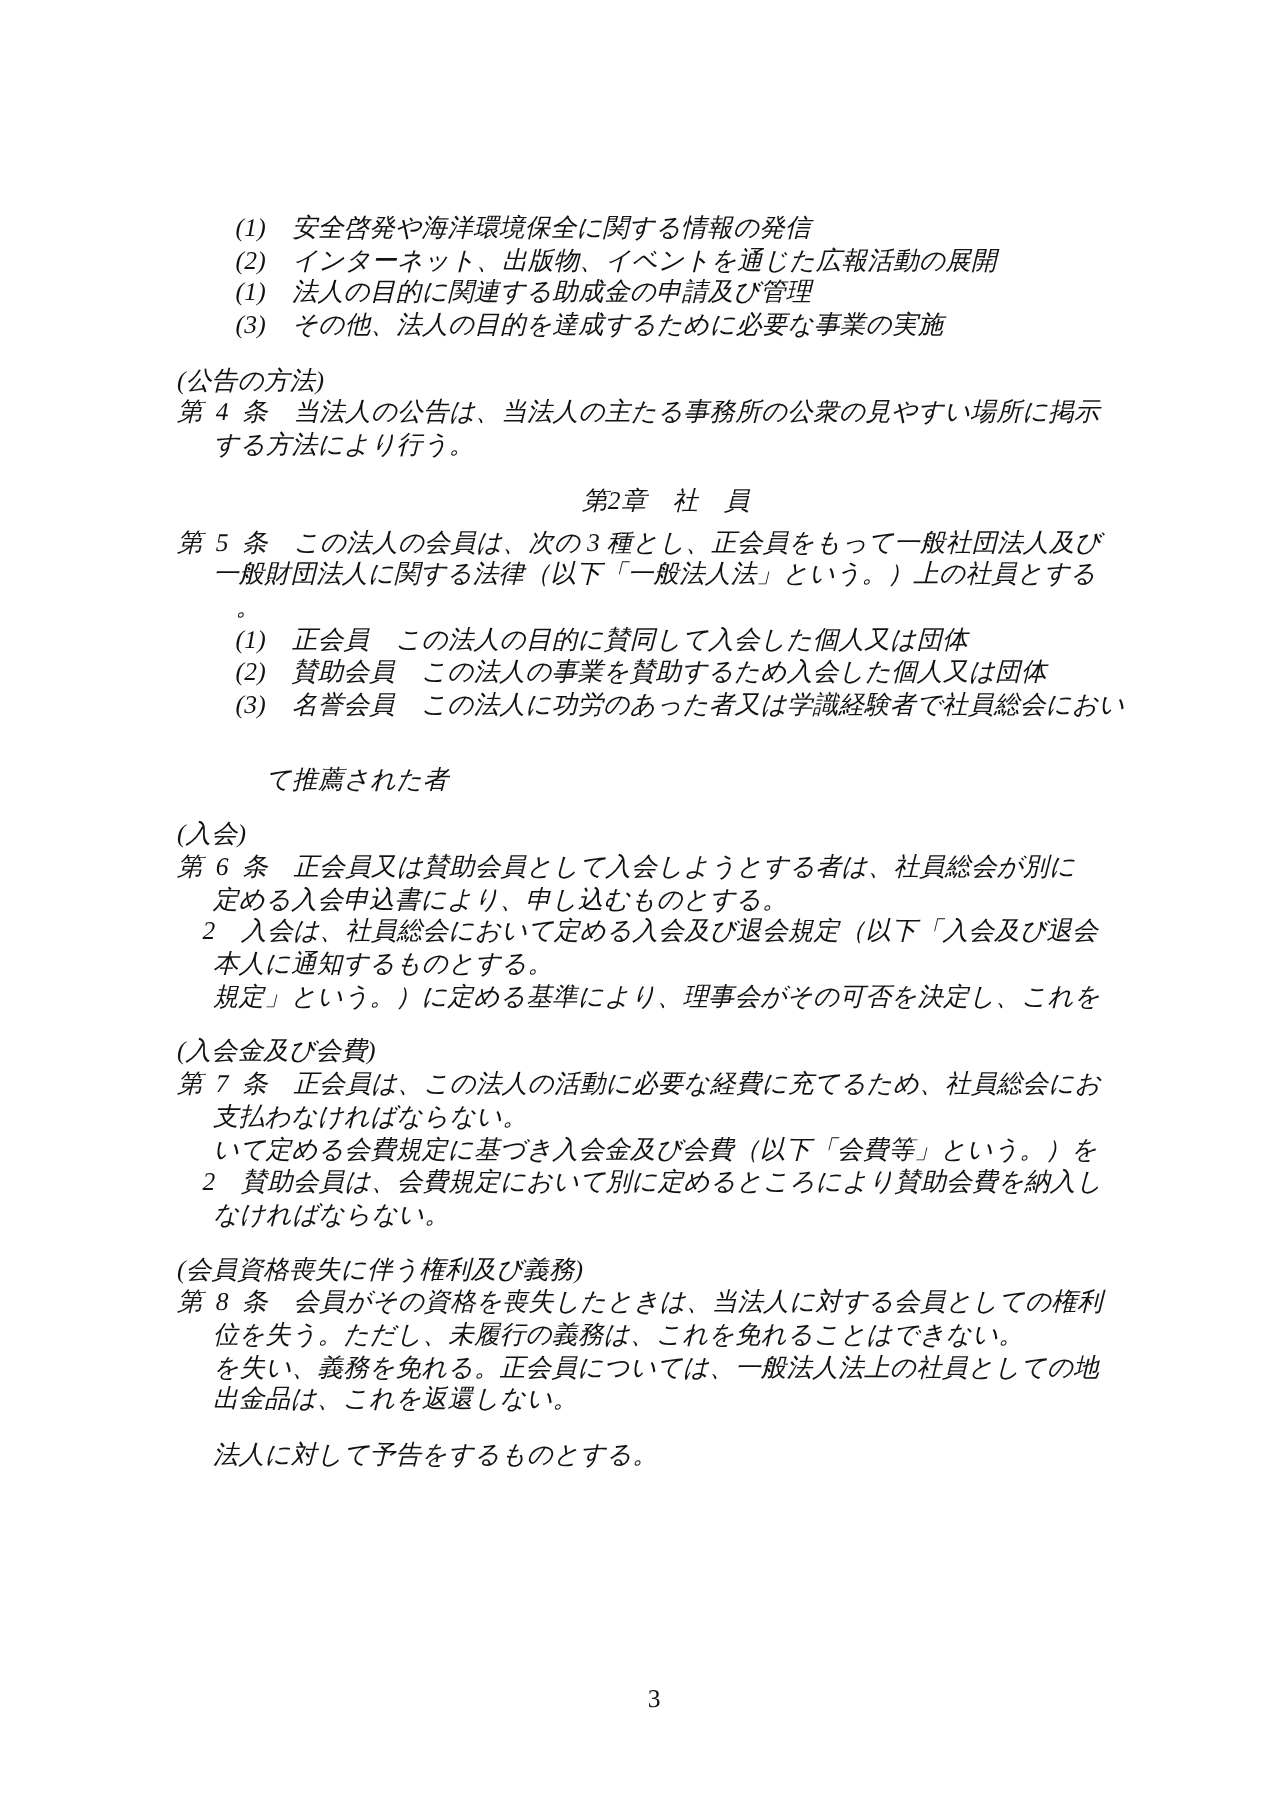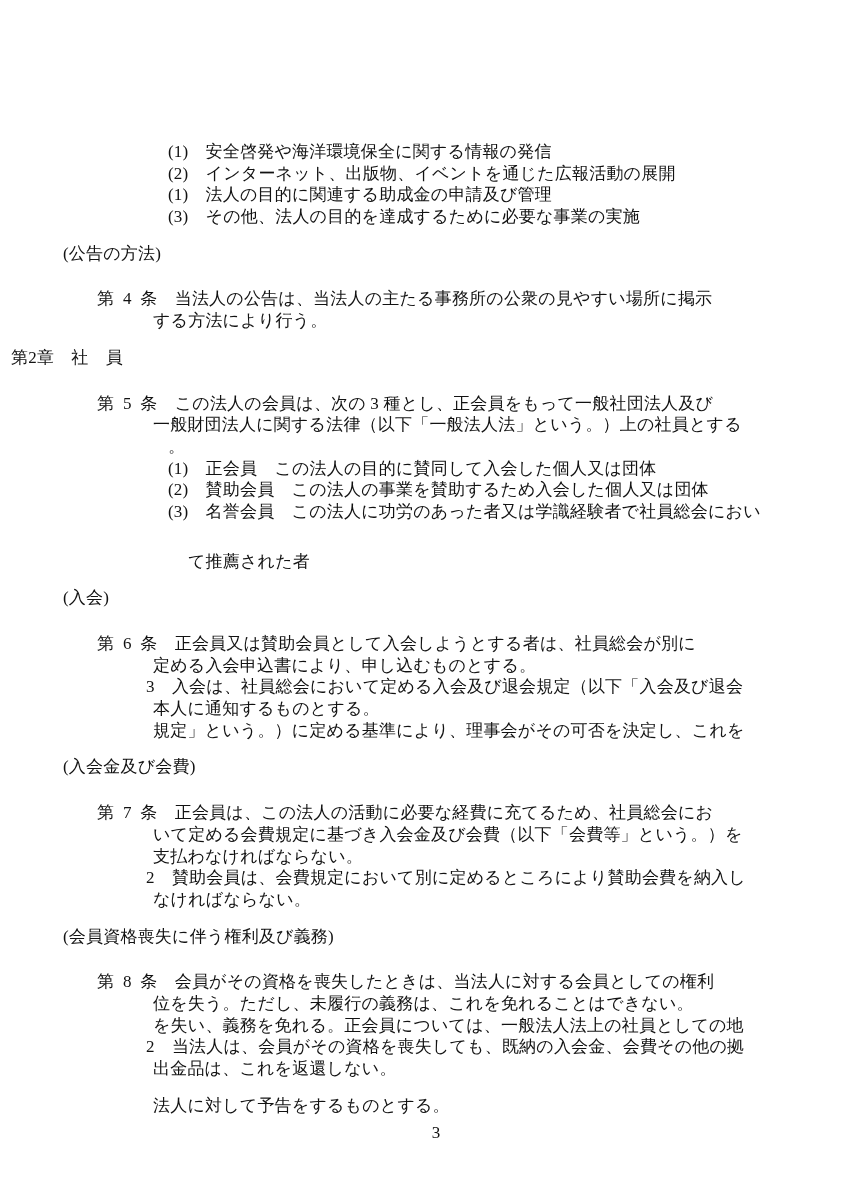--- a/index.html
+++ b/index.html
@@ -13,38 +13,39 @@
     height: 1200px;
     background: #ffffff;
     overflow: hidden;
     font-family: "Liberation Serif", "DejaVu Serif", serif;
     color: #121212;
     font-size: 17px;
   }
   .content {
     position: absolute;
     top: 141px;
-    left: 11px;
+    left: 0;
     right: 0;
+    font-style: italic;
   }
   .line {
     height: 21.7px;
     line-height: 21.7px;
     white-space: pre;
     letter-spacing: 0.2px;
   }
-  .article      { padding-left: 86px; margin-top: 24px; }
+  .article      { padding-left: 118px; }
   .article-cont { padding-left: 142px; }
   .para2        { padding-left: 135px; }
   .item         { padding-left: 157px; }
   .item-cont    { padding-left: 177px; margin-top: 28px; }
   .num          { padding-left: 125px; }
-  .label        { padding-left: 52px; }
+  .label        { padding-left: 118px; }
   .maru         { padding-left: 157px; }
-  .chapter      { margin-bottom: 6px; }
+  .chapter      { text-align: center; margin-bottom: 6px; padding-left: 40px; }
   .gap          { height: 15px; }
   .page-number {
     position: absolute;
     top: 1122px;
     left: 0;
     width: 100%;
     text-align: center;
     text-indent: 24px;
     font-size: 17px;
     line-height: 21.7px;
@@ -69,34 +70,33 @@
       <div class="line article-cont">一般財団法人に関する法律（以下「一般法人法」という。）上の社員とする</div>
       <div class="line maru">。</div>
       <div class="line item">(1)　正会員　この法人の目的に賛同して入会した個人又は団体</div>
       <div class="line item">(2)　賛助会員　この法人の事業を賛助するため入会した個人又は団体</div>
       <div class="line item">(3)　名誉会員　この法人に功労のあった者又は学識経験者で社員総会におい</div>
       <div class="line item-cont">て推薦された者</div>
       <div class="gap"></div>
       <div class="line label">(入会)</div>
       <div class="line article">第 6 条　正会員又は賛助会員として入会しようとする者は、社員総会が別に</div>
       <div class="line article-cont">定める入会申込書により、申し込むものとする。</div>
-      <div class="line para2">3　入会は、社員総会において定める入会及び退会規定（以下「入会及び退会</div>
+      <div class="line para2">2　入会は、社員総会において定める入会及び退会規定（以下「入会及び退会</div>
       <div class="line article-cont">本人に通知するものとする。</div>
       <div class="line article-cont">規定」という。）に定める基準により、理事会がその可否を決定し、これを</div>
       <div class="gap"></div>
       <div class="line label">(入会金及び会費)</div>
       <div class="line article">第 7 条　正会員は、この法人の活動に必要な経費に充てるため、社員総会にお</div>
+      <div class="line article-cont">支払わなければならない。</div>
       <div class="line article-cont">いて定める会費規定に基づき入会金及び会費（以下「会費等」という。）を</div>
-      <div class="line article-cont">支払わなければならない。</div>
       <div class="line para2">2　賛助会員は、会費規定において別に定めるところにより賛助会費を納入し</div>
       <div class="line article-cont">なければならない。</div>
       <div class="gap"></div>
       <div class="line label">(会員資格喪失に伴う権利及び義務)</div>
       <div class="line article">第 8 条　会員がその資格を喪失したときは、当法人に対する会員としての権利</div>
       <div class="line article-cont">位を失う。ただし、未履行の義務は、これを免れることはできない。</div>
       <div class="line article-cont">を失い、義務を免れる。正会員については、一般法人法上の社員としての地</div>
-      <div class="line para2">2　当法人は、会員がその資格を喪失しても、既納の入会金、会費その他の拠</div>
       <div class="line article-cont">出金品は、これを返還しない。</div>
       <div class="gap"></div>
       <div class="line article-cont">法人に対して予告をするものとする。</div>
     </div>
   <div class="page-number">3</div>
 </div>
 
 </body></html>

